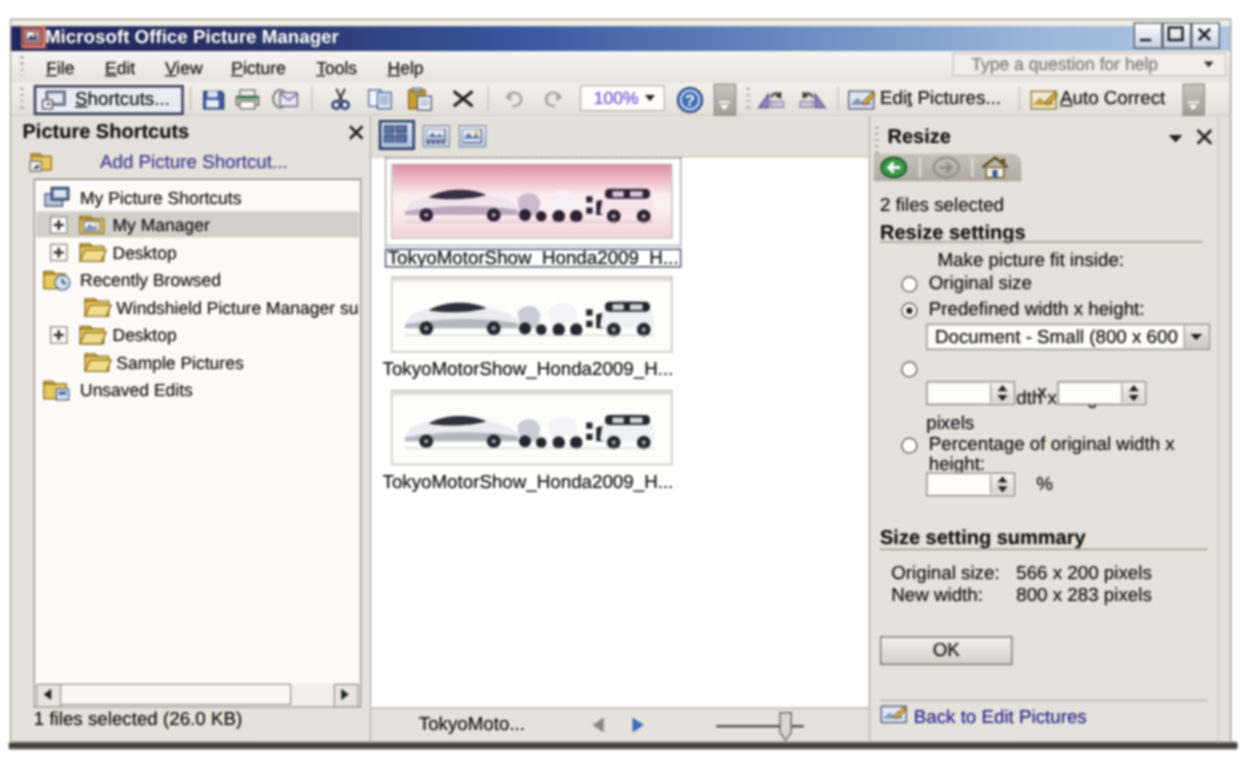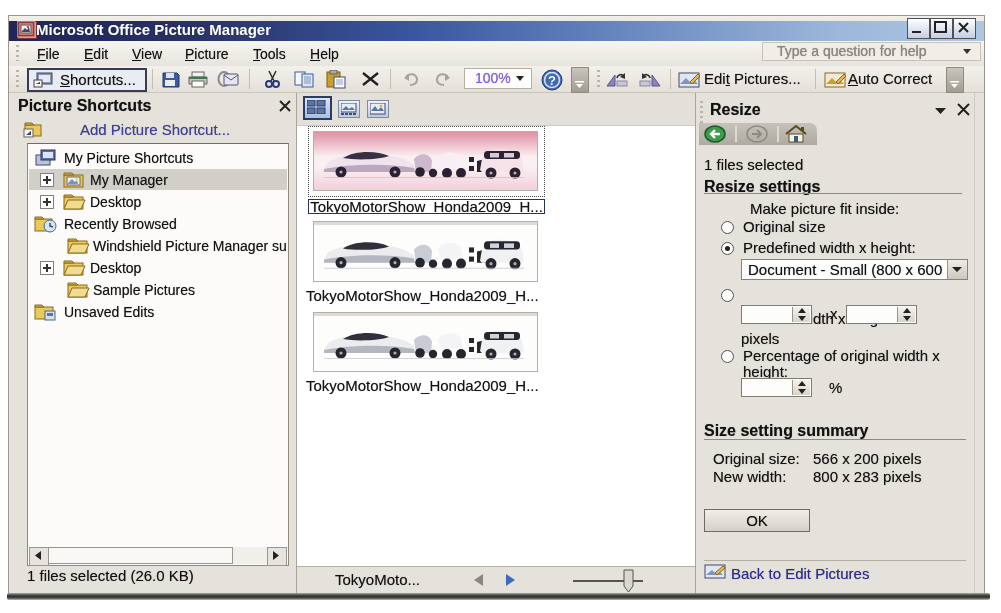--- a/index.html
+++ b/index.html
@@ -504,21 +504,21 @@
               <path d="M6 9 L14 9 M11 5 L15 9 L11 13" fill="none" stroke="#8e8a80" stroke-width="2"></path>
             </svg>
       <div style="position:absolute;left:78px;top:3px;width:2px;height:16px;background:#dedad2;"></div>
       <svg style="position:absolute;left:85px;top:1px;" width="24" height="20">
               <path d="M2 10 L12 2 L22 10" fill="none" stroke="#5a4a1a" stroke-width="2"></path>
               <rect x="5" y="10" width="14" height="8" fill="#f6f2e8" stroke="#5a4a1a"></rect>
               <rect x="10" y="12" width="4" height="6" fill="#3a5a8a"></rect>
               <rect x="17" y="3" width="3" height="4" fill="#5a4a1a"></rect>
             </svg>
     </div>
-    <div class="rp-text" style="left:8px;top:63px;">1 files selected</div>
+    <div class="rp-text" style="left:8px;top:63px;">2 files selected</div>
     <div class="rp-bold" style="left:8px;top:85px;">Resize settings</div>
     <div class="hr" style="left:8px;top:100px;width:258px;"></div>
     <div class="rp-text" style="left:22px;top:107px;margin-left:32px;">Make picture fit inside:</div>
     <div class="radio" style="left:25px;top:128px;"></div>
     <div class="rp-text" style="left:47px;top:125px;">Original size</div>
     <div class="radio sel" style="left:25px;top:149px;"></div>
     <div class="rp-text" style="left:47px;top:146px;">Predefined width x height:</div>
     <div id="dropdown">Document - Small (800 x 600 p
       <div id="dropbtn">
               <svg style="position:absolute;left:4px;top:7px;" width="11" height="6">

